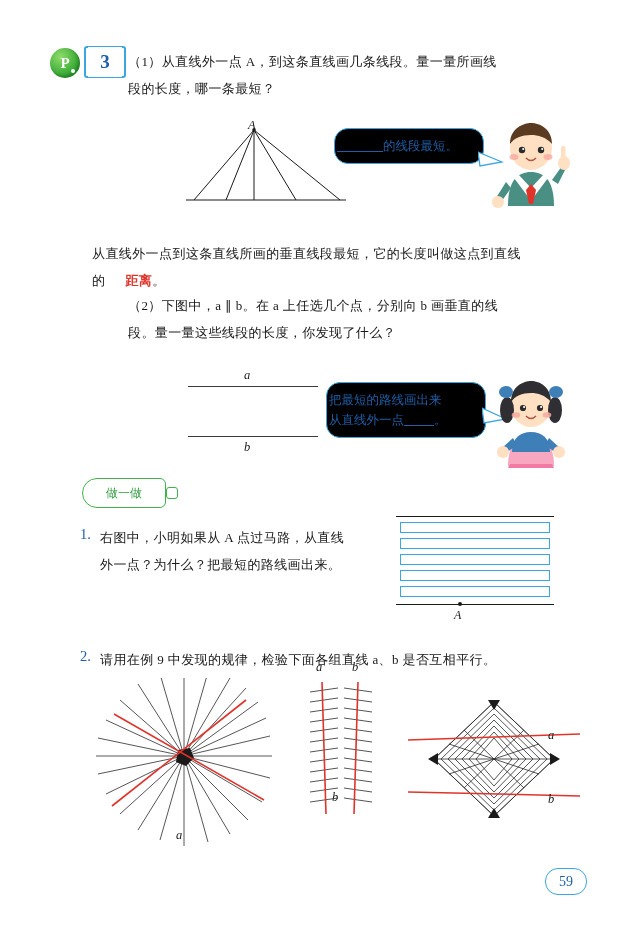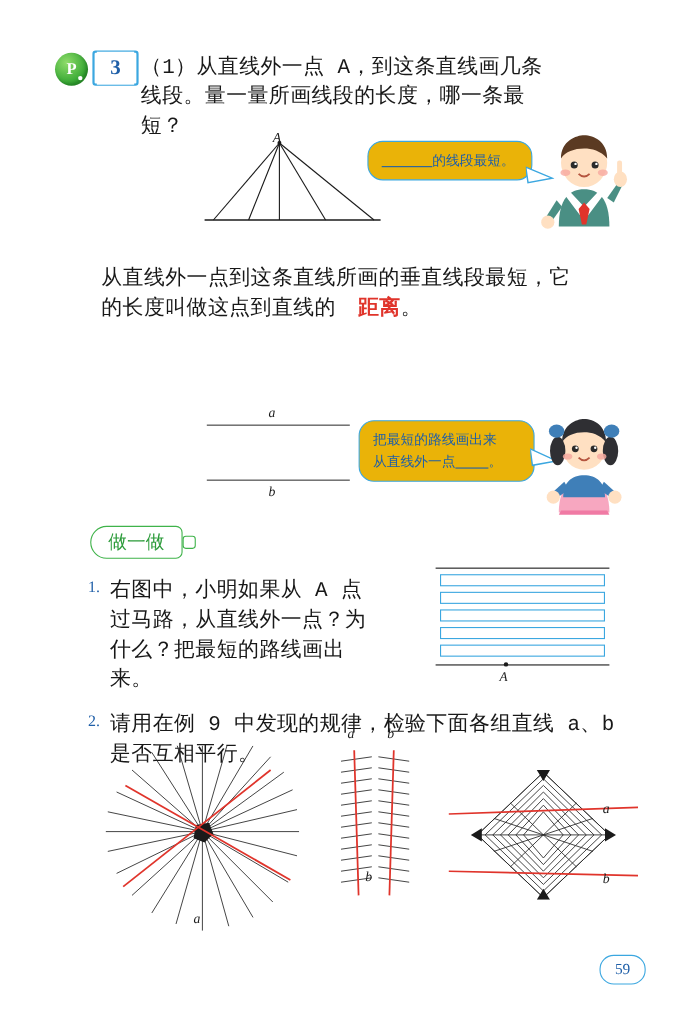--- a/index.html
+++ b/index.html
@@ -82,25 +82,25 @@
     font-weight: bold;
     color: #1f5fa8;
     font-family: "Liberation Serif", serif;
     background: #ffffff;
     z-index: 2;
   }
 
   
   .para {
     position: absolute;
-    font-size: 19px;
+    font-size: 13px;
     line-height: 27px;
     letter-spacing: .4px;
     color: #181818;
-    font-family: Liberation Mono, monospace;
+    font-family: Liberation Serif, serif;
   }
   .hl {
     color: #e0342b;
     font-weight: bold;
     padding-left: 20px;
   }
 
   
   .fig-fan {
     position: absolute;
@@ -114,27 +114,27 @@
     left: 248px;
     top: 118px;
     font-size: 12.5px;
     font-style: italic;
     font-family: "Liberation Serif", serif;
   }
 
   
   .bubble {
     position: absolute;
-    background: #eab308;
+    background: #000000;
     border: 1.4px solid #3ba7e0;
     border-radius: 14px;
     color: #1f5fa8;
     font-size: 12.5px;
     line-height: 20px;
-    padding: 7px 12px;
+    padding: 7px 2px;
     font-family: "Liberation Serif", serif;
     box-sizing: border-box;
   }
   .bubble .blank {
     display: inline-block;
     border-bottom: 1.2px solid #1f5fa8;
     width: 46px;
     vertical-align: -2px;
   }
   .bubble .blank-s {
@@ -196,21 +196,21 @@
   }
   .doit .txt {
     position: absolute;
     left: 0;
     top: 0;
     width: 84px;
     height: 30px;
     line-height: 30px;
     text-align: center;
     color: #2e9c3c;
-    font-size: 17px;
+    font-size: 12px;
     font-family: "Liberation Serif", serif;
   }
   .doit .nub {
     position: absolute;
     left: 84px;
     top: 9px;
     width: 12px;
     height: 12px;
     border: 1.6px solid #3fb34a;
     border-radius: 3px;
@@ -341,20 +341,23 @@
     <ellipse cx="76" cy="45" rx="6" ry="7" fill="#ffe0c2"></ellipse>
     <rect x="73" y="28" width="4.5" height="16" rx="2" fill="#ffe0c2"></rect>
     <path d="M18,64 L8,80 L13,84 L23,70 Z" fill="#4a8f84"></path>
     <ellipse cx="10" cy="84" rx="6" ry="6" fill="#ffe0c2"></ellipse>
   </svg>
 
   <div class="para" style="left:92px; top:240px; width:436px;">
     <span>从直线外一点到这条直线所画的垂直线段最短，它的长度叫做这点到直线的</span><span class="hl">距离</span><span>。</span>
   </div>
 
+  <div class="para" style="left:128px; top:292px; width:386px;">
+    <span>（2）</span><span>下图中，a ∥ b。在 a 上任选几个点，分别向 b 画垂直的线段。量一量这些线段的长度，你发现了什么？</span>
+  </div>
 
   <div class="fig-par">
     <div class="ln" style="top:14px;"></div>
     <div class="ln" style="top:64px;"></div>
     <div class="lb" style="left:56px; top:-4px;">a</div>
     <div class="lb" style="left:56px; top:68px;">b</div>
   </div>
 
   <div class="bubble" style="left:326px; top:382px; width:160px;">
     <span>把最短的路线画出来</span><br>

